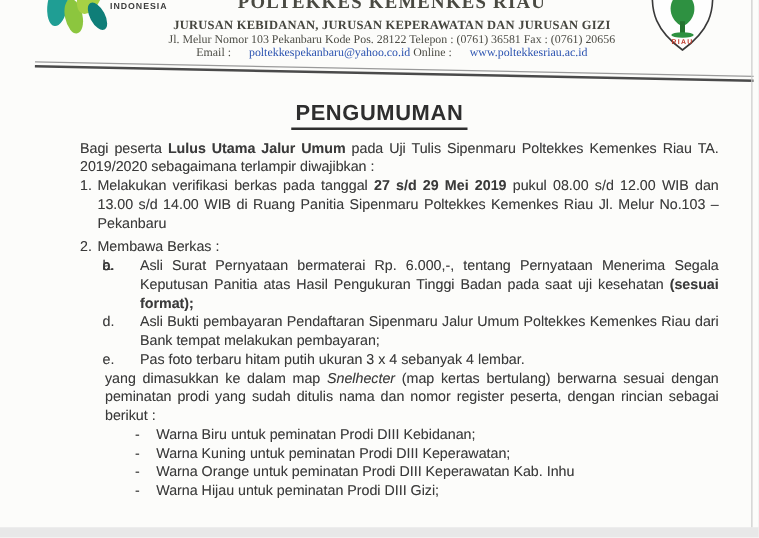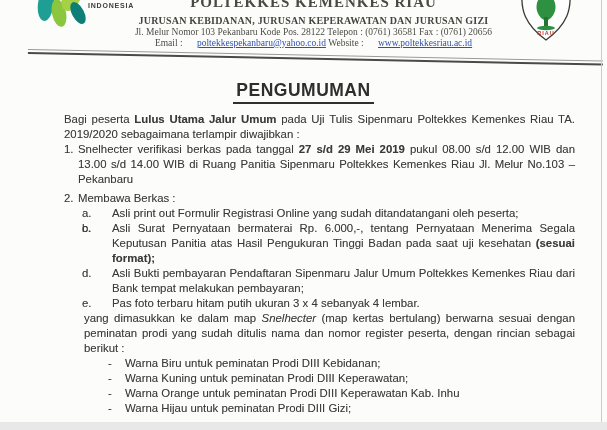--- a/index.html
+++ b/index.html
@@ -9,21 +9,21 @@
     font-family:"Liberation Sans", sans-serif;
     color:#3a3a3a;
   }
   
   .hdr-center{position:absolute; left:90px; right:70px; text-align:center;
     font-family:"Liberation Serif", serif; color:#45453e;}
   .inst{top:-6px; font-size:15px; font-weight:bold; letter-spacing:1px; color:#4a4a42;}
   .depts{top:15px; font-size:10px; font-weight:bold; letter-spacing:.2px;}
   .addr{top:27px; font-size:9.5px; color:#4c4c45;font-family:Liberation Serif, serif;}
   .contact{top:38px; font-size:9.5px; color:#4c4c45;}
-  .lnk{color:#2a52b0; text-decoration:underline;padding-left:12px;}
+  .lnk{color:#2a52b0; padding-left:12px;}
   
   .logo-left{position:absolute; left:34px; top:-20px; width:56px; height:66px;}
   .logo-left-label{position:absolute; left:88px; top:2px; font-size:7px; font-weight:bold;
     letter-spacing:.8px; color:#3d3d3d; font-family:"Liberation Sans",sans-serif;}
   .logo-right{position:absolute; left:517px; top:-16px; width:58px; height:62px;}
   
   .divider{position:absolute; left:28px; top:49px; width:575px;
     transform:rotate(1.15deg); transform-origin:left top;}
   .divider .l1{height:1px; background:#9a9a9a; margin-bottom:2px;}
   .divider .l2{height:2px; background:#4a4a4a;}
@@ -71,21 +71,21 @@
       <ellipse cx="29" cy="44" rx="9" ry="2.2" fill="#2e9141"></ellipse>
       <text x="29" y="51" text-anchor="middle" font-size="5.5" font-weight="bold" fill="#c03a2b" font-family="Liberation Sans, sans-serif" letter-spacing="1">RIAU</text>
     </svg>
 
     <div class="hdr-center inst">POLTEKKES KEMENKES RIAU</div>
     <div class="hdr-center depts">JURUSAN KEBIDANAN, JURUSAN KEPERAWATAN DAN JURUSAN GIZI</div>
     <div class="hdr-center addr">Jl. Melur Nomor 103 Pekanbaru Kode Pos. 28122 Telepon : (0761) 36581 Fax : (0761) 20656</div>
     <div class="hdr-center contact">
       <span>Email :</span>
       <span class="lnk">poltekkespekanbaru@yahoo.co.id</span>
-      <span>Website :</span>
+      <span>Online :</span>
       <span class="lnk">www.poltekkesriau.ac.id</span>
     </div>
 
     <div class="divider">
       <div class="l1"></div>
         <div class="l2"></div>
     </div>
   </div>
 
   <div class="scan-edge"></div>
@@ -96,34 +96,33 @@
 
   <div class="doc-body">
 
     <div class="jst"><span>Bagi peserta</span>
       <span class="b">Lulus Utama Jalur Umum</span>
       <span>pada Uji Tulis Sipenmaru Poltekkes Kemenkes Riau TA. 2019/2020 sebagaimana terlampir diwajibkan :</span>
     </div>
 
     <div class="li jst">
       <span class="mk">1.</span>
-      <span>Snelhecter verifikasi berkas pada tanggal</span>
+      <span>Melakukan verifikasi berkas pada tanggal</span>
       <span class="b">27 s/d 29 Mei 2019</span>
       <span>pukul 08.00 s/d 12.00 WIB dan 13.00 s/d 14.00 WIB di Ruang Panitia Sipenmaru Poltekkes Kemenkes Riau Jl. Melur No.103 – Pekanbaru</span>
     </div>
 
     <div class="li item2">
       <span class="mk">2.</span>
       <span>Membawa Berkas :</span>
     </div>
 
     <div>
       <div class="sub">
         <span class="mk">a.</span>
-        <span>Asli print out Formulir Registrasi Online yang sudah ditandatangani oleh peserta;</span>
       </div>
       <div class="sub">
         <span class="mk">b.</span>
       </div>
       <div class="sub jst">
         <span class="mk">c.</span>
         <span>Asli Surat Pernyataan bermaterai Rp. 6.000,-, tentang Pernyataan Menerima Segala Keputusan Panitia atas Hasil Pengukuran Tinggi Badan pada saat uji kesehatan</span>
         <span class="b">(sesuai format);</span>
       </div>
       <div class="sub jst">

